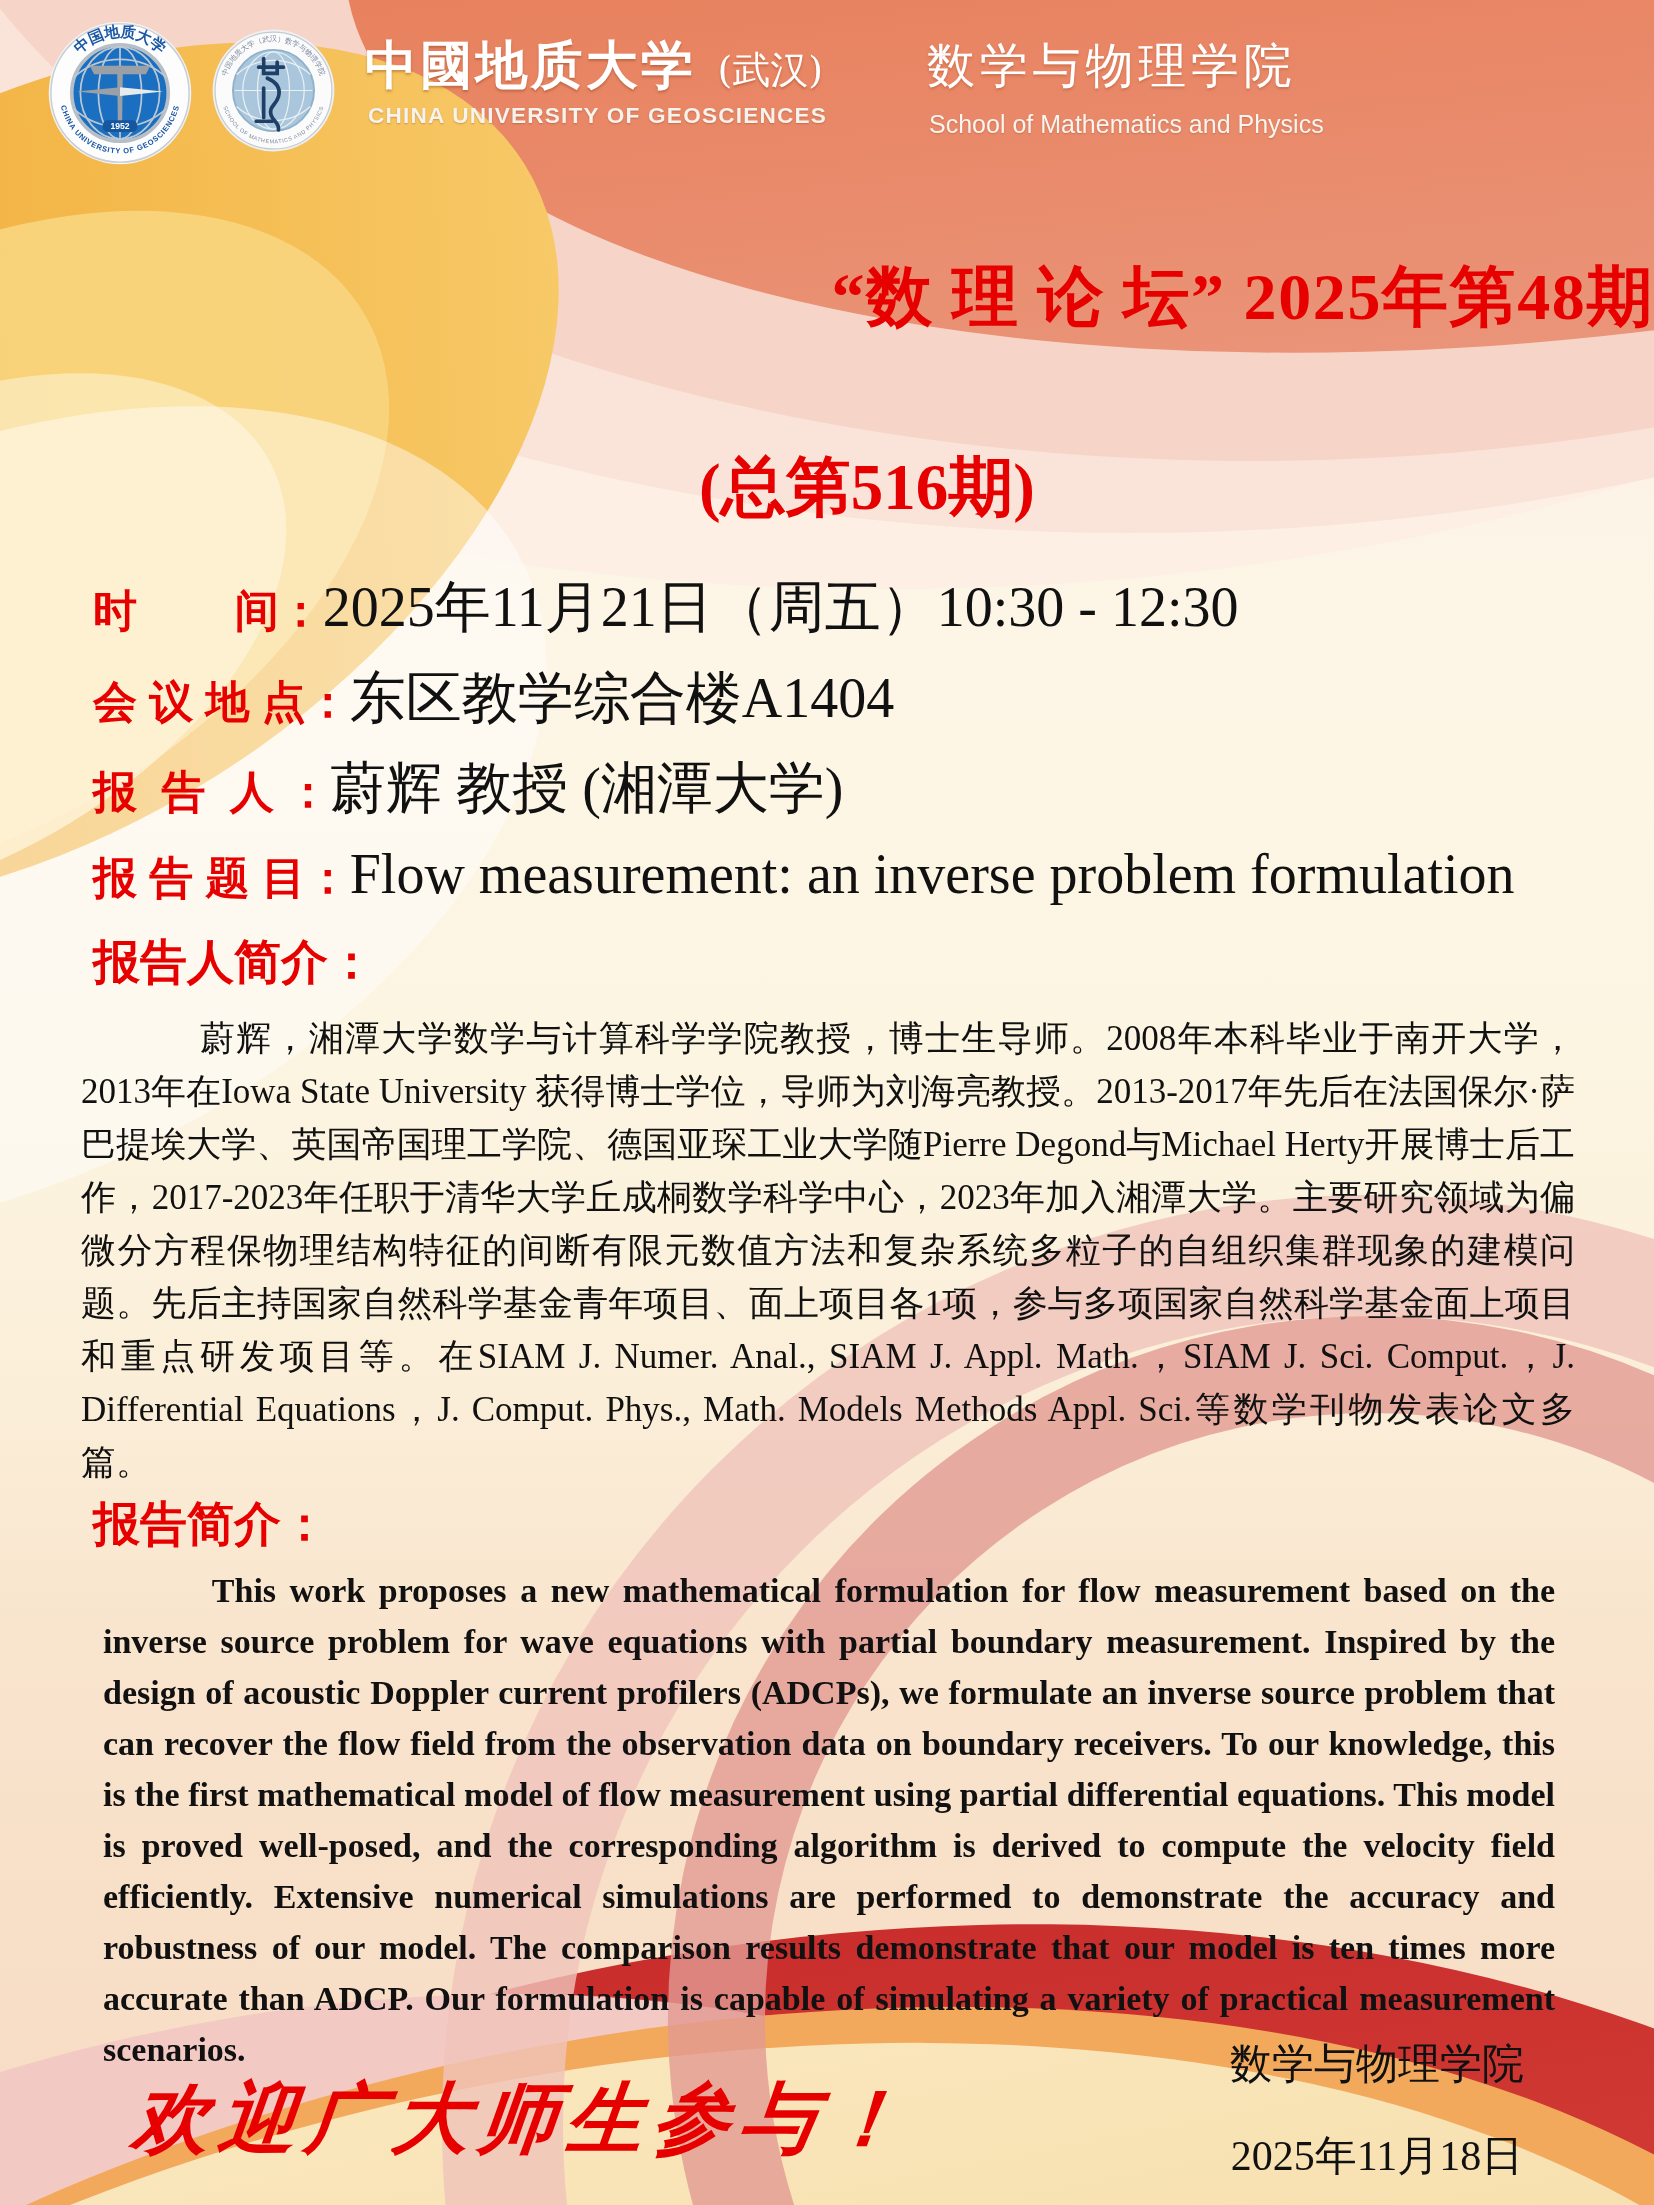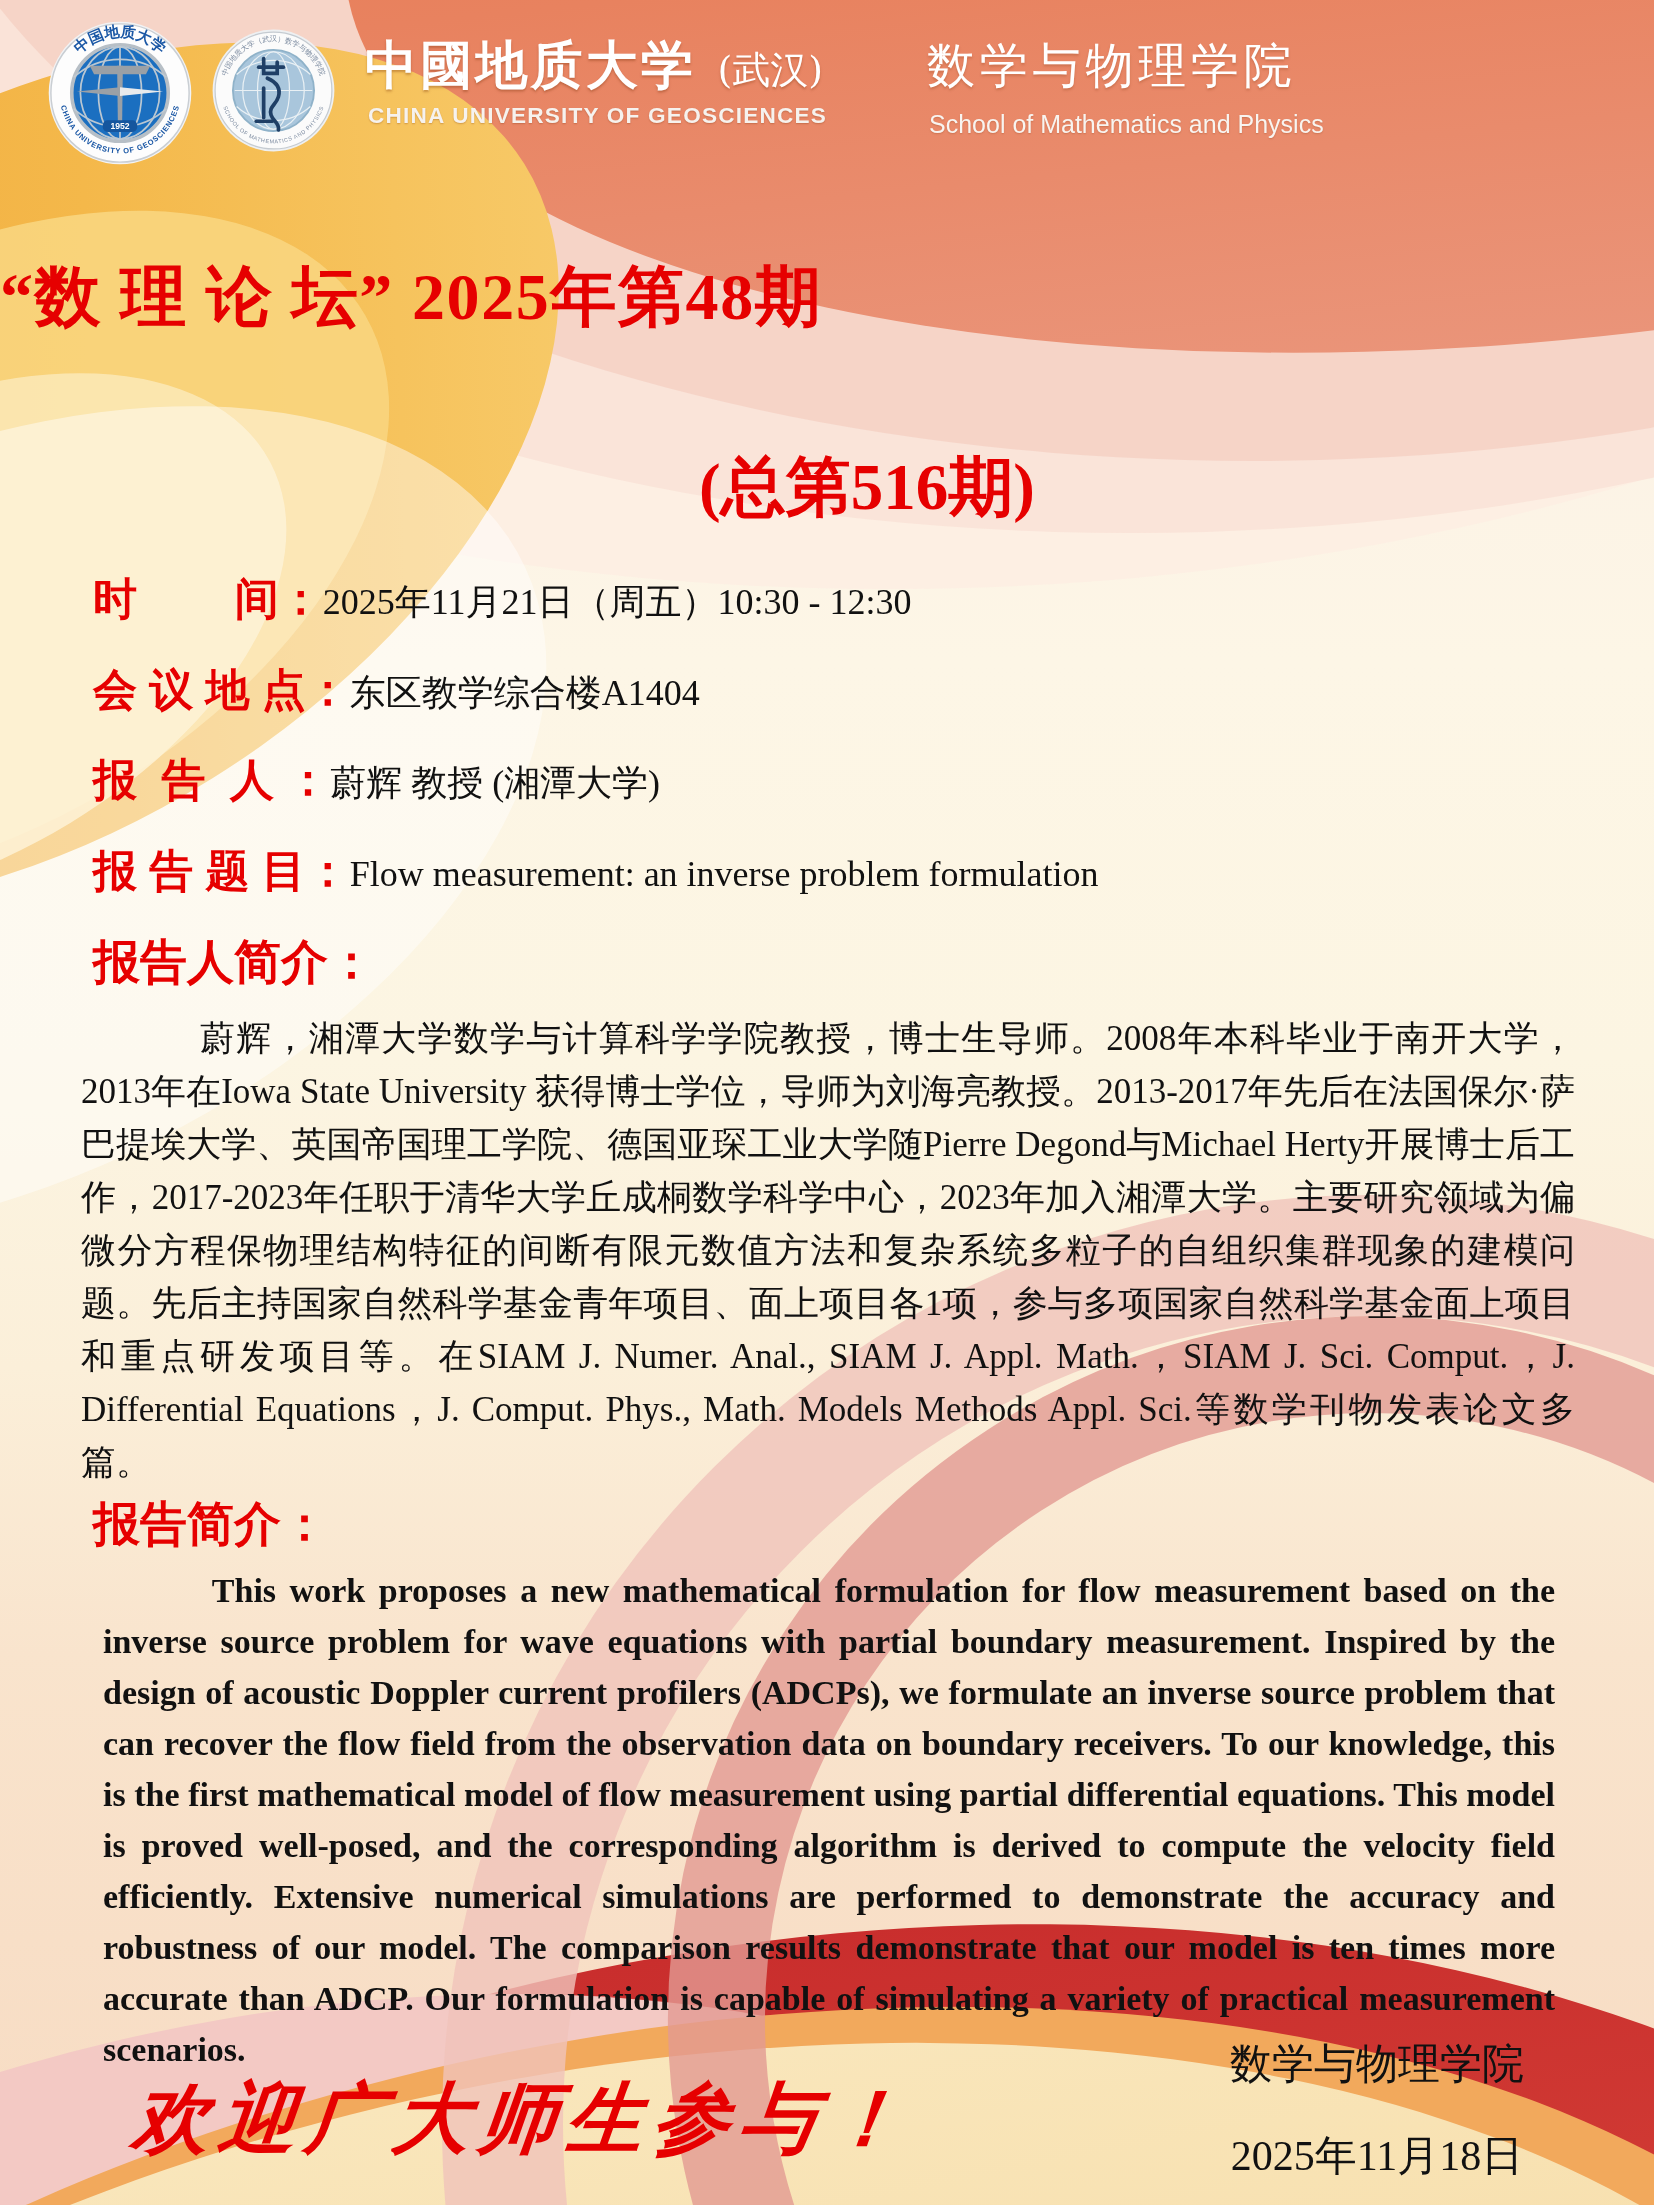--- a/index.html
+++ b/index.html
@@ -38,28 +38,28 @@
     font-family:"DejaVu Serif","Liberation Serif",serif;letter-spacing:3.2px;white-space:nowrap;
     text-shadow:0 1.6px 2.4px rgba(120,50,10,.35);}
   .uni-campus{font-size:38px;font-weight:normal;letter-spacing:0;}
   .uni-en{left:368px;top:103px;color:#f6f2ee;font-weight:bold;font-size:22.6px;letter-spacing:1.2px;
     font-family:"Liberation Sans","DejaVu Sans",sans-serif;white-space:nowrap;text-shadow:0 0.8px 1.6px rgba(120,50,10,.3);}
   .col-name{left:927px;top:34px;color:#ffffff;font-size:48px;letter-spacing:4.8px;white-space:nowrap;
     font-family:"Liberation Sans","DejaVu Sans",sans-serif;text-shadow:0 1.6px 2.4px rgba(120,50,10,.25);}
   .col-en{left:929px;top:110px;color:#f8f4f0;font-size:25px;white-space:nowrap;
     font-family:"Liberation Sans","DejaVu Sans",sans-serif;text-shadow:0 0.8px 1.6px rgba(120,50,10,.25);}
   
-  .title1{left:0;top:252px;width:1654px;text-align:left;color:#e60000;font-weight:bold;font-size:66px;
+  .title1{left:0;top:252px;width:1654px;text-align:right;color:#e60000;font-weight:bold;font-size:66px;
     letter-spacing:1.6px;z-index:10;}
   .title2{left:0;top:443px;width:1654px;text-align:center;color:#e60000;font-weight:bold;font-size:65px;z-index:10;margin-left:40px;}
   
   .row{left:93px;z-index:10;white-space:nowrap;}
   .row .label{color:#e60000;font-weight:bold;font-size:44px;
     font-family:"Liberation Sans","DejaVu Sans",sans-serif;white-space:pre;}
-  .row .value{color:#111111;font-size:36px;}
+  .row .value{color:#111111;font-size:56px;}
   .r1{top:570px;} .r2{top:661px;} .r3{top:751px;} .r4{top:842px;text-align:right;}
   .sec-head{left:93px;color:#e60000;font-weight:bold;font-size:47px;z-index:10;
     font-family:Liberation Mono, monospace;}
   .bio-head{top:931px;}
   .abs-head{top:1493px;}
   
   .bio-text{left:81px;top:1012px;width:1494px;color:#111;font-size:35px;line-height:53px;
     text-align:justify;text-indent:3.4em;z-index:10;}
   .abs-text{left:103px;top:1565px;width:1452px;color:#111;font-size:34px;line-height:51px;
     text-align:justify;text-indent:3.2em;z-index:10;font-weight:bold;}

